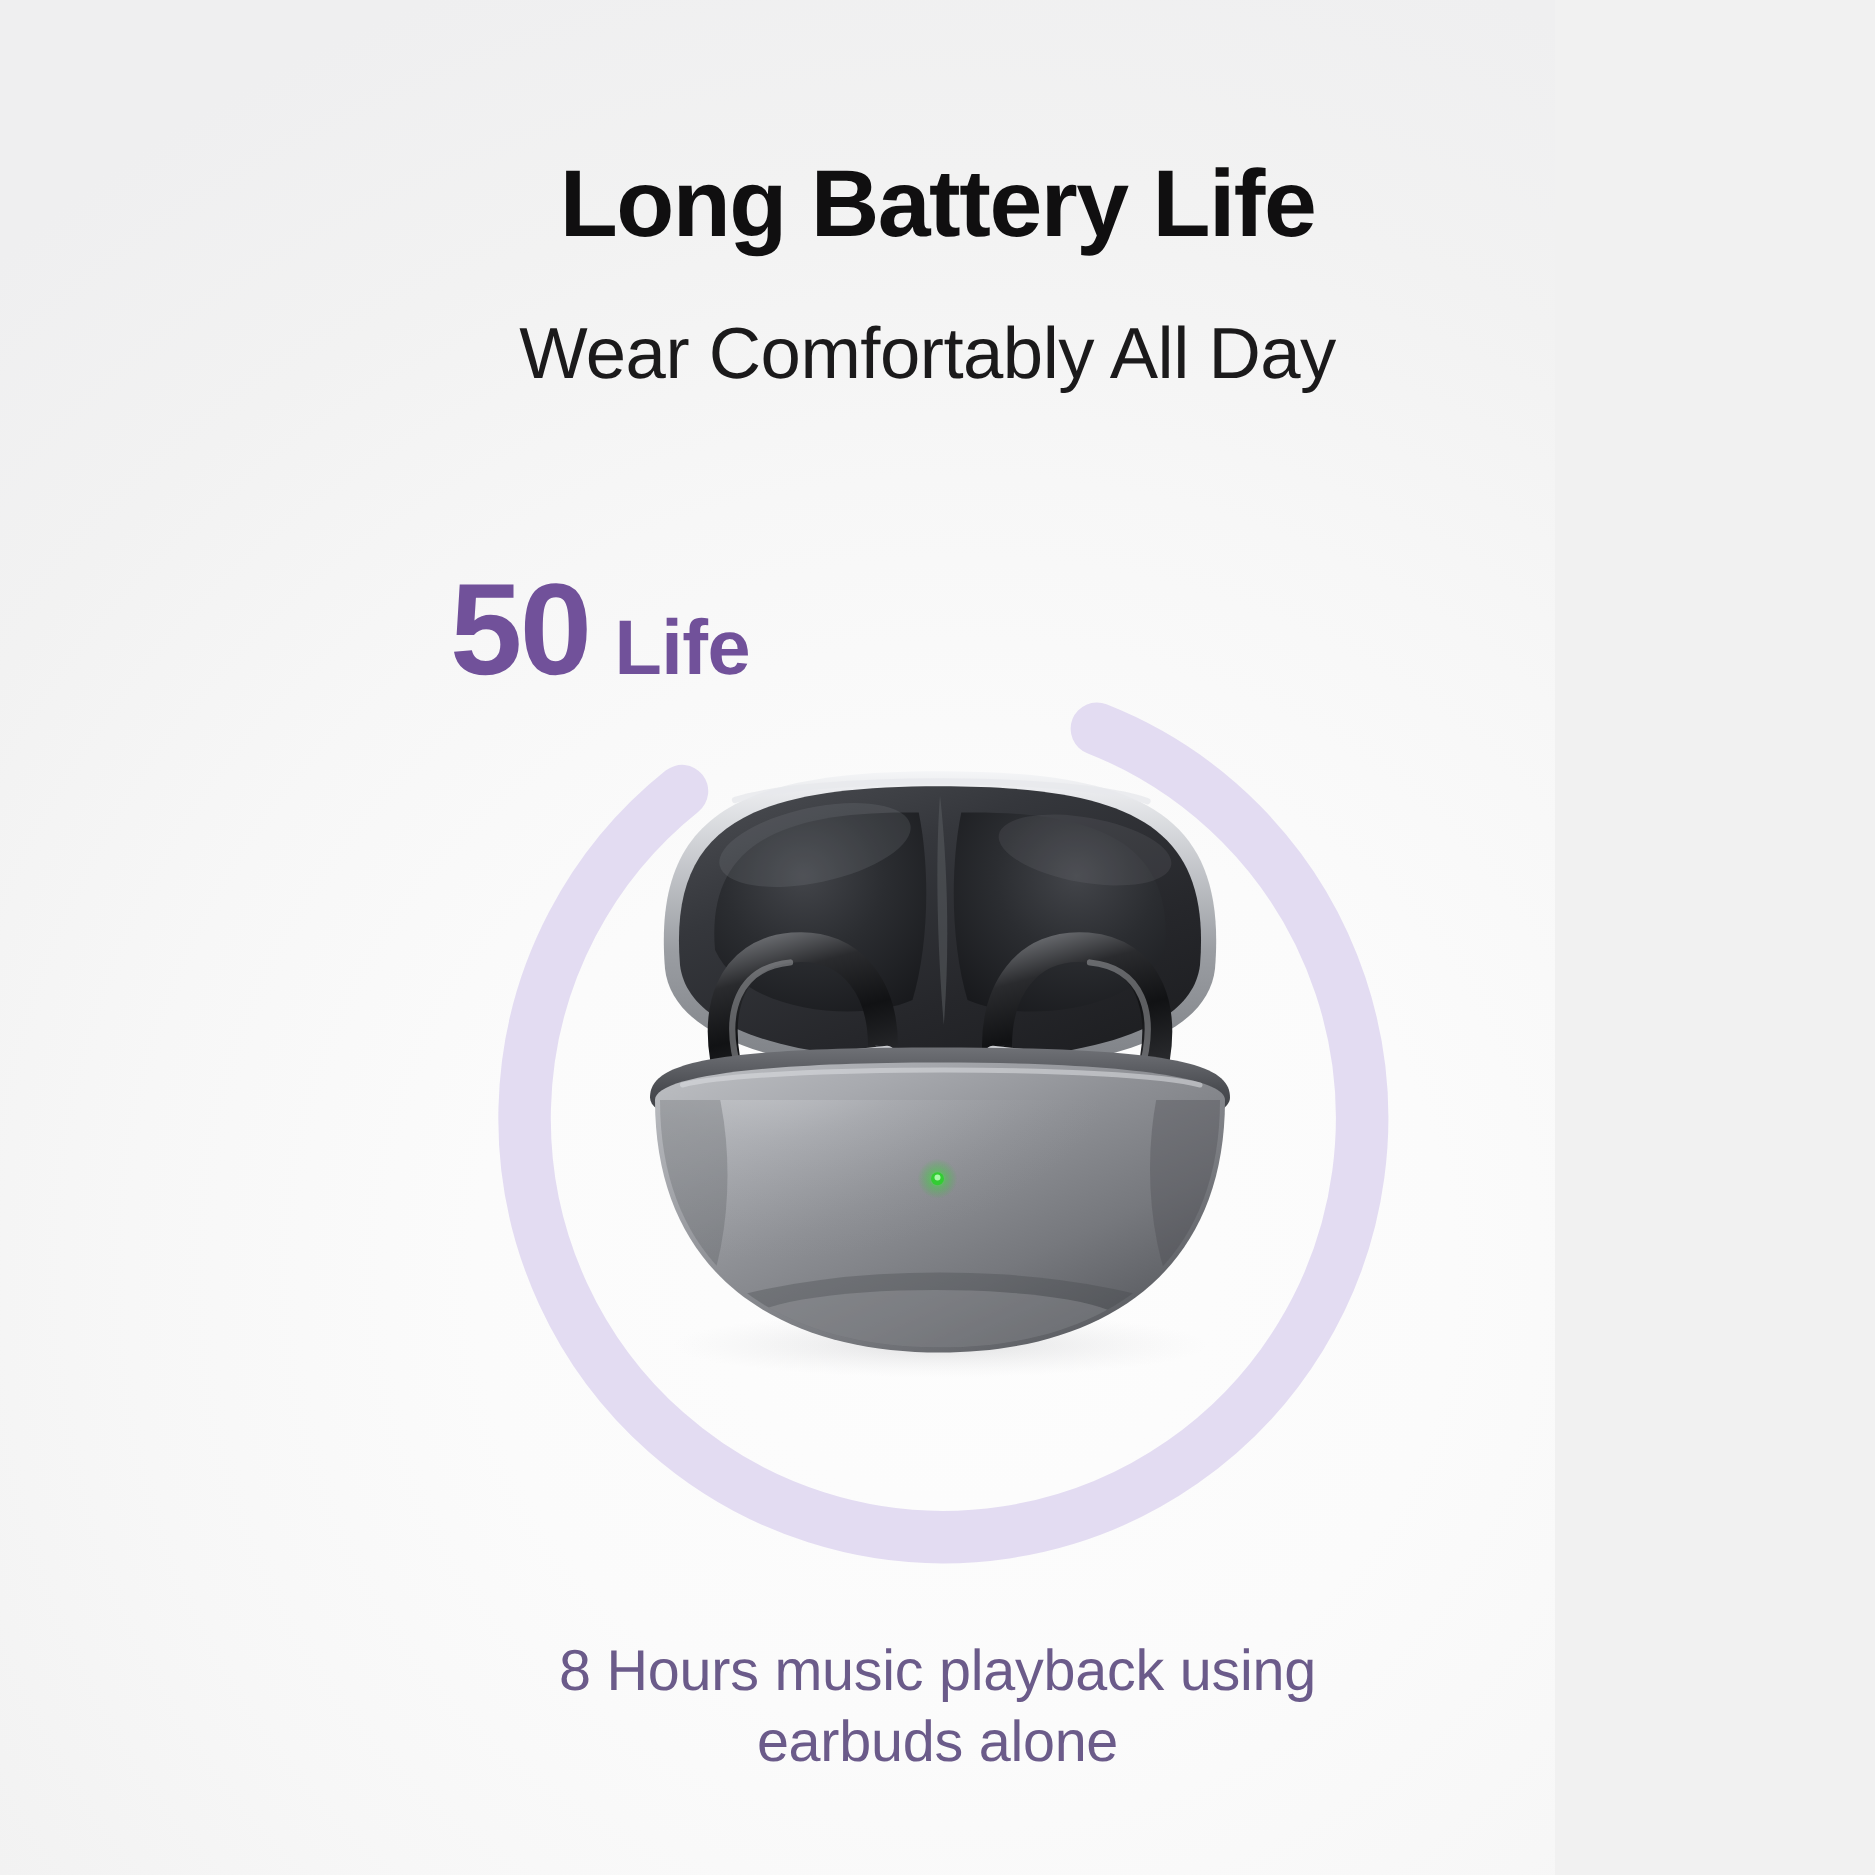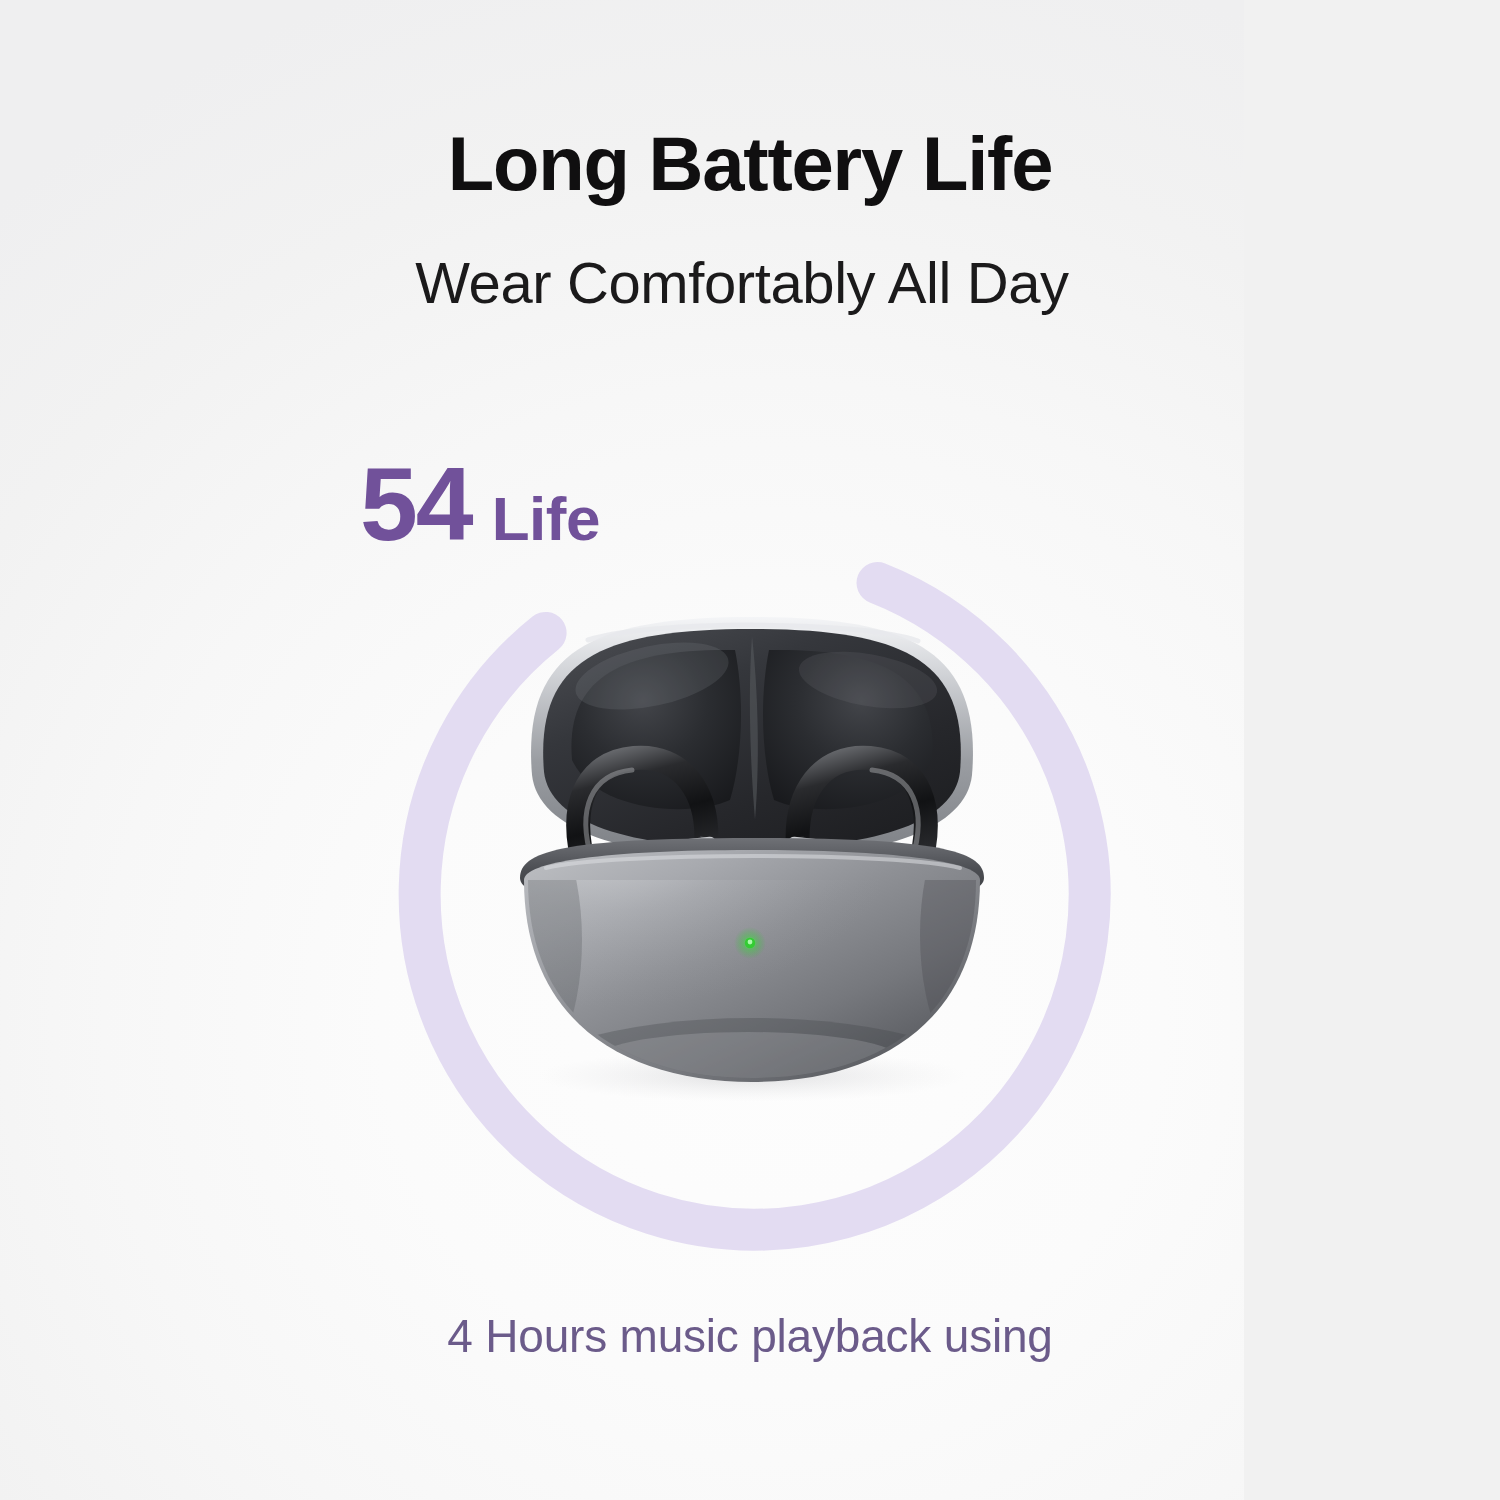--- a/index.html
+++ b/index.html
@@ -128,21 +128,21 @@
     <path d="M 545.6 632.9
              A 335 335 0 1 0 877.5 583.0" fill="none" stroke="#e3dcf2" stroke-width="42" stroke-linecap="round"></path>
   </svg>
 
   <div class="head-block">
     <h1 class="title">Long Battery Life</h1>
     <p class="subtitle">Wear Comfortably All Day</p>
   </div>
 
   <div class="hours-label">
-    <span class="hours-num">54</span>
+    <span class="hours-num">50</span>
     <span class="hours-word">Life</span>
   </div>
 
   <svg class="product" viewBox="0 0 1500 1500">
     <defs>
 
       <linearGradient id="lidRim" x1="0" y1="0" x2="0" y2="1">
         <stop offset="0%" stop-color="#f4f5f7"></stop>
         <stop offset="22%" stop-color="#d3d5d9"></stop>
         <stop offset="60%" stop-color="#9a9da2"></stop>
@@ -345,16 +345,17 @@
 
       <path d="M 546 868 C 610 852, 900 852, 960 868" fill="none" stroke="#dcdee1" stroke-width="4" opacity="0.55" stroke-linecap="round"></path>
 
       <circle cx="750" cy="943" r="16" fill="url(#ledGlow)"></circle>
       <circle cx="750" cy="943" r="5.2" fill="#33cc33"></circle>
       <circle cx="750" cy="942" r="2.4" fill="#b6ffb6" opacity="0.9"></circle>
     </g>
   </svg>
 
   <div class="caption">
-    <span class="line">4 Hours music playback using</span>
+    <span class="line">8 Hours music playback using</span>
+    <span class="line">earbuds alone</span>
   </div>
 
 </div>
 
 </body></html>

